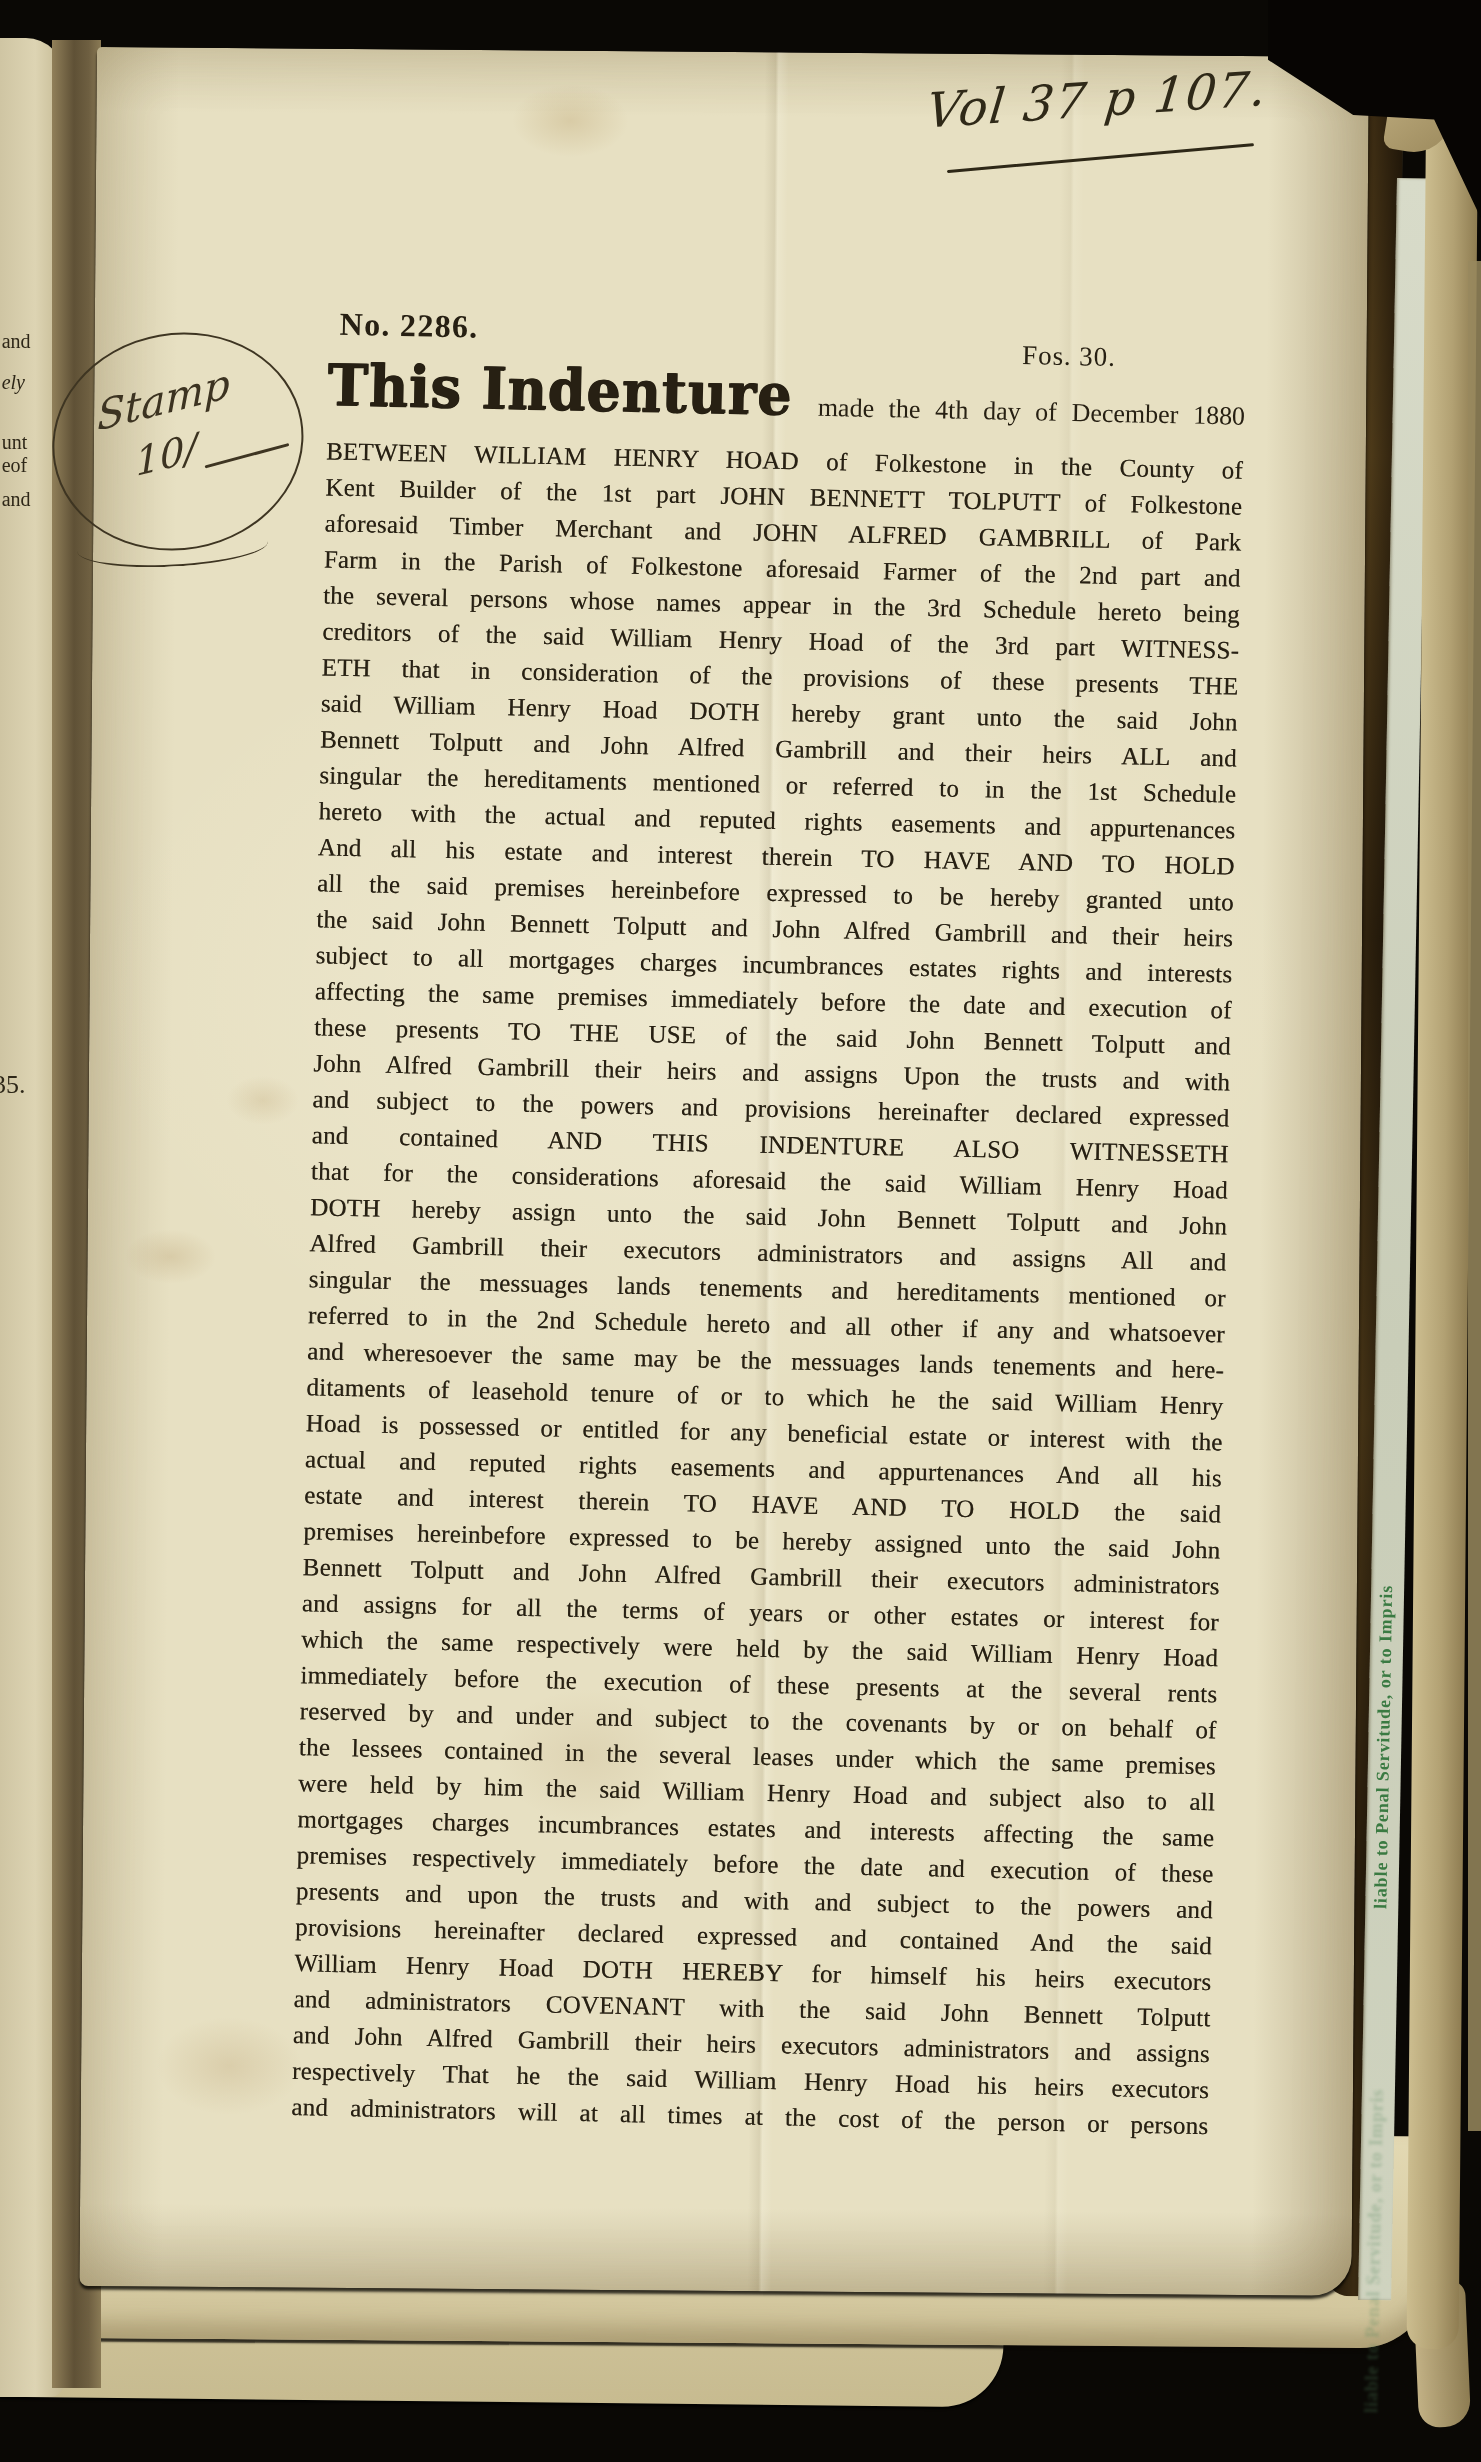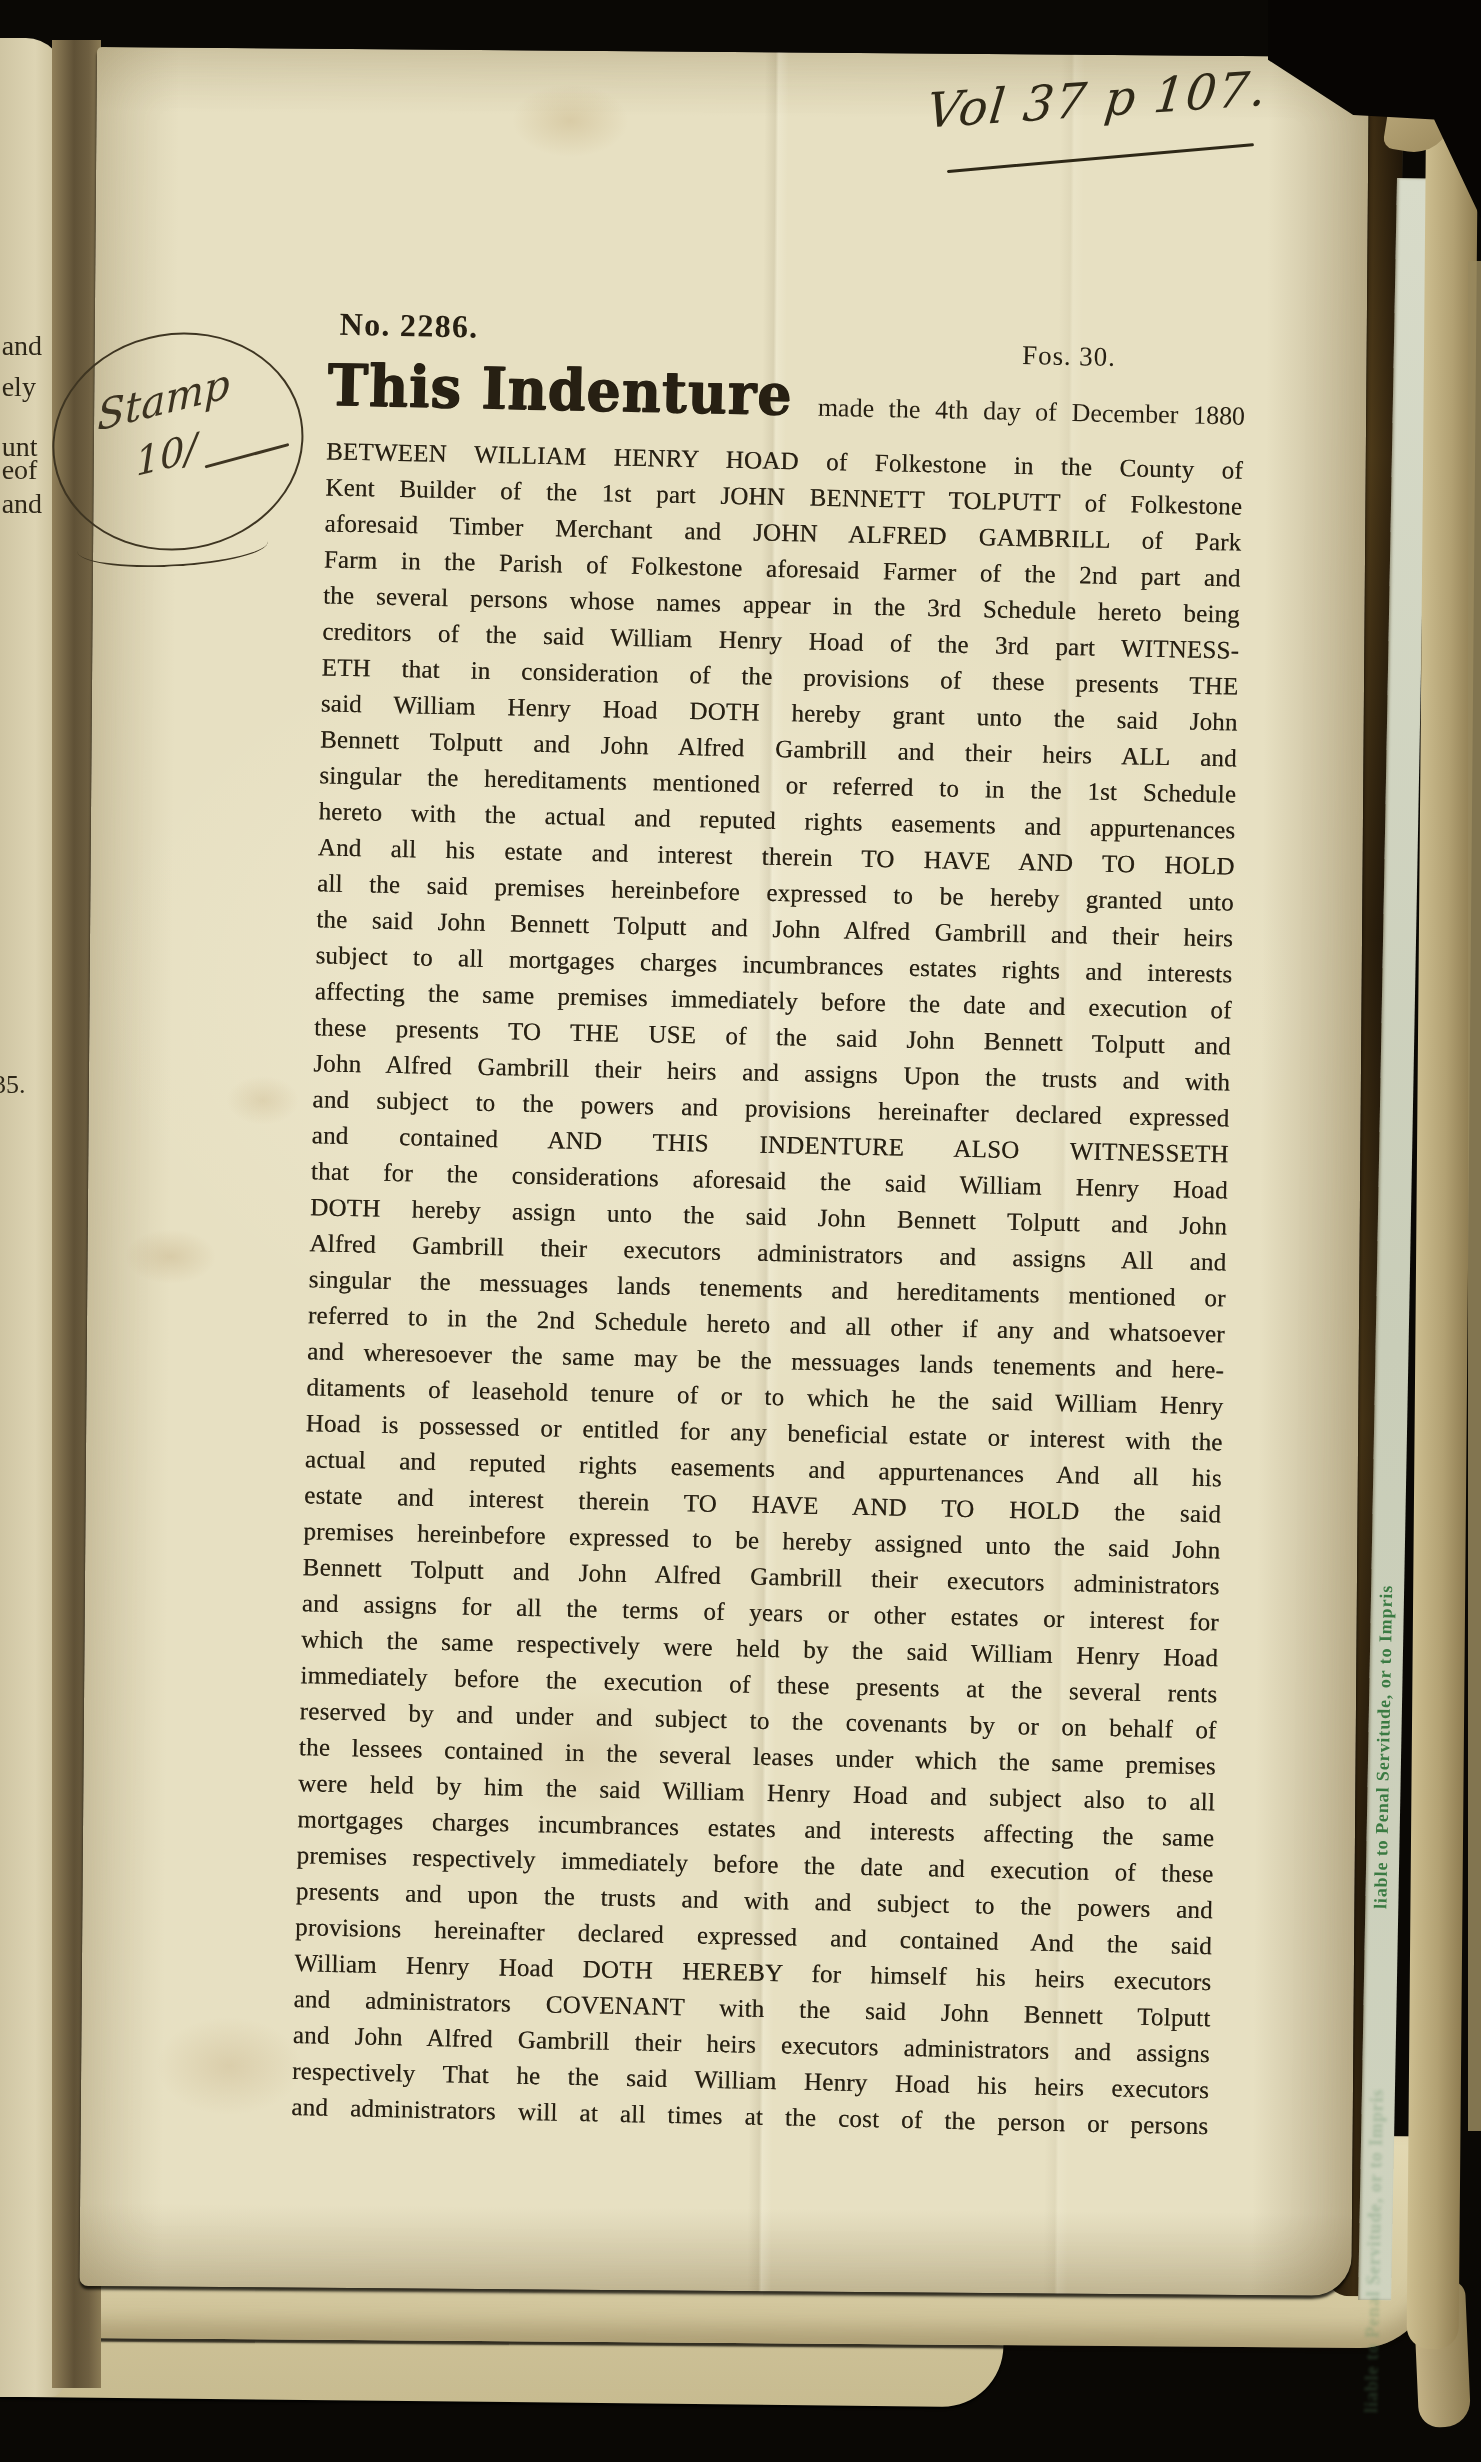--- a/index.html
+++ b/index.html
@@ -40,23 +40,23 @@
   .strip-far{position:absolute;left:1468px;top:261px;width:13px;height:1870px;
       background:#98885e;opacity:.85;}
   .flap{position:absolute;left:1390px;top:50px;width:64px;height:103px;
       background:linear-gradient(135deg,#c6b486,#9c8a5d);
       border-radius:8.7px 30px 38px 10.4px;transform:rotate(9deg);}
 
   
   .prev{position:absolute;left:0;top:38px;width:64px;height:2359px;overflow:hidden;
       background:linear-gradient(to right,#cfc5a3,#ddd4b3 55%,#c3b892);
       border-radius:0 38px 14px 0;}
-  .frag{position:absolute;left:1.7px;font-size:28px;color:#2e2718;}
+  .frag{position:absolute;left:1.7px;font-size:20px;color:#2e2718;}
   .frag:nth-child(1){top:292px;}
-  .frag:nth-child(2){top:333px;}
+  .frag:nth-child(2){top:333px;font-style:italic;}
   .frag:nth-child(3){top:373px;margin-top:20px;}
   .frag:nth-child(4){top:416px;text-align:center;}
   .frag:nth-child(5){top:450px;}
   .margin-number{position:absolute;left:-7px;top:1032px;font-size:26px;color:#2e2718;}
   .gutter{position:absolute;left:52px;top:40px;width:49px;height:2348px;
       background:linear-gradient(to right,#91805a,#5f5136 45%,#6e5f41 75%,#8a7a55);}
 
   
   .page{position:absolute;left:97px;top:47px;width:1272px;height:2239px;
       transform:rotate(0.45deg);transform-origin:top left;

